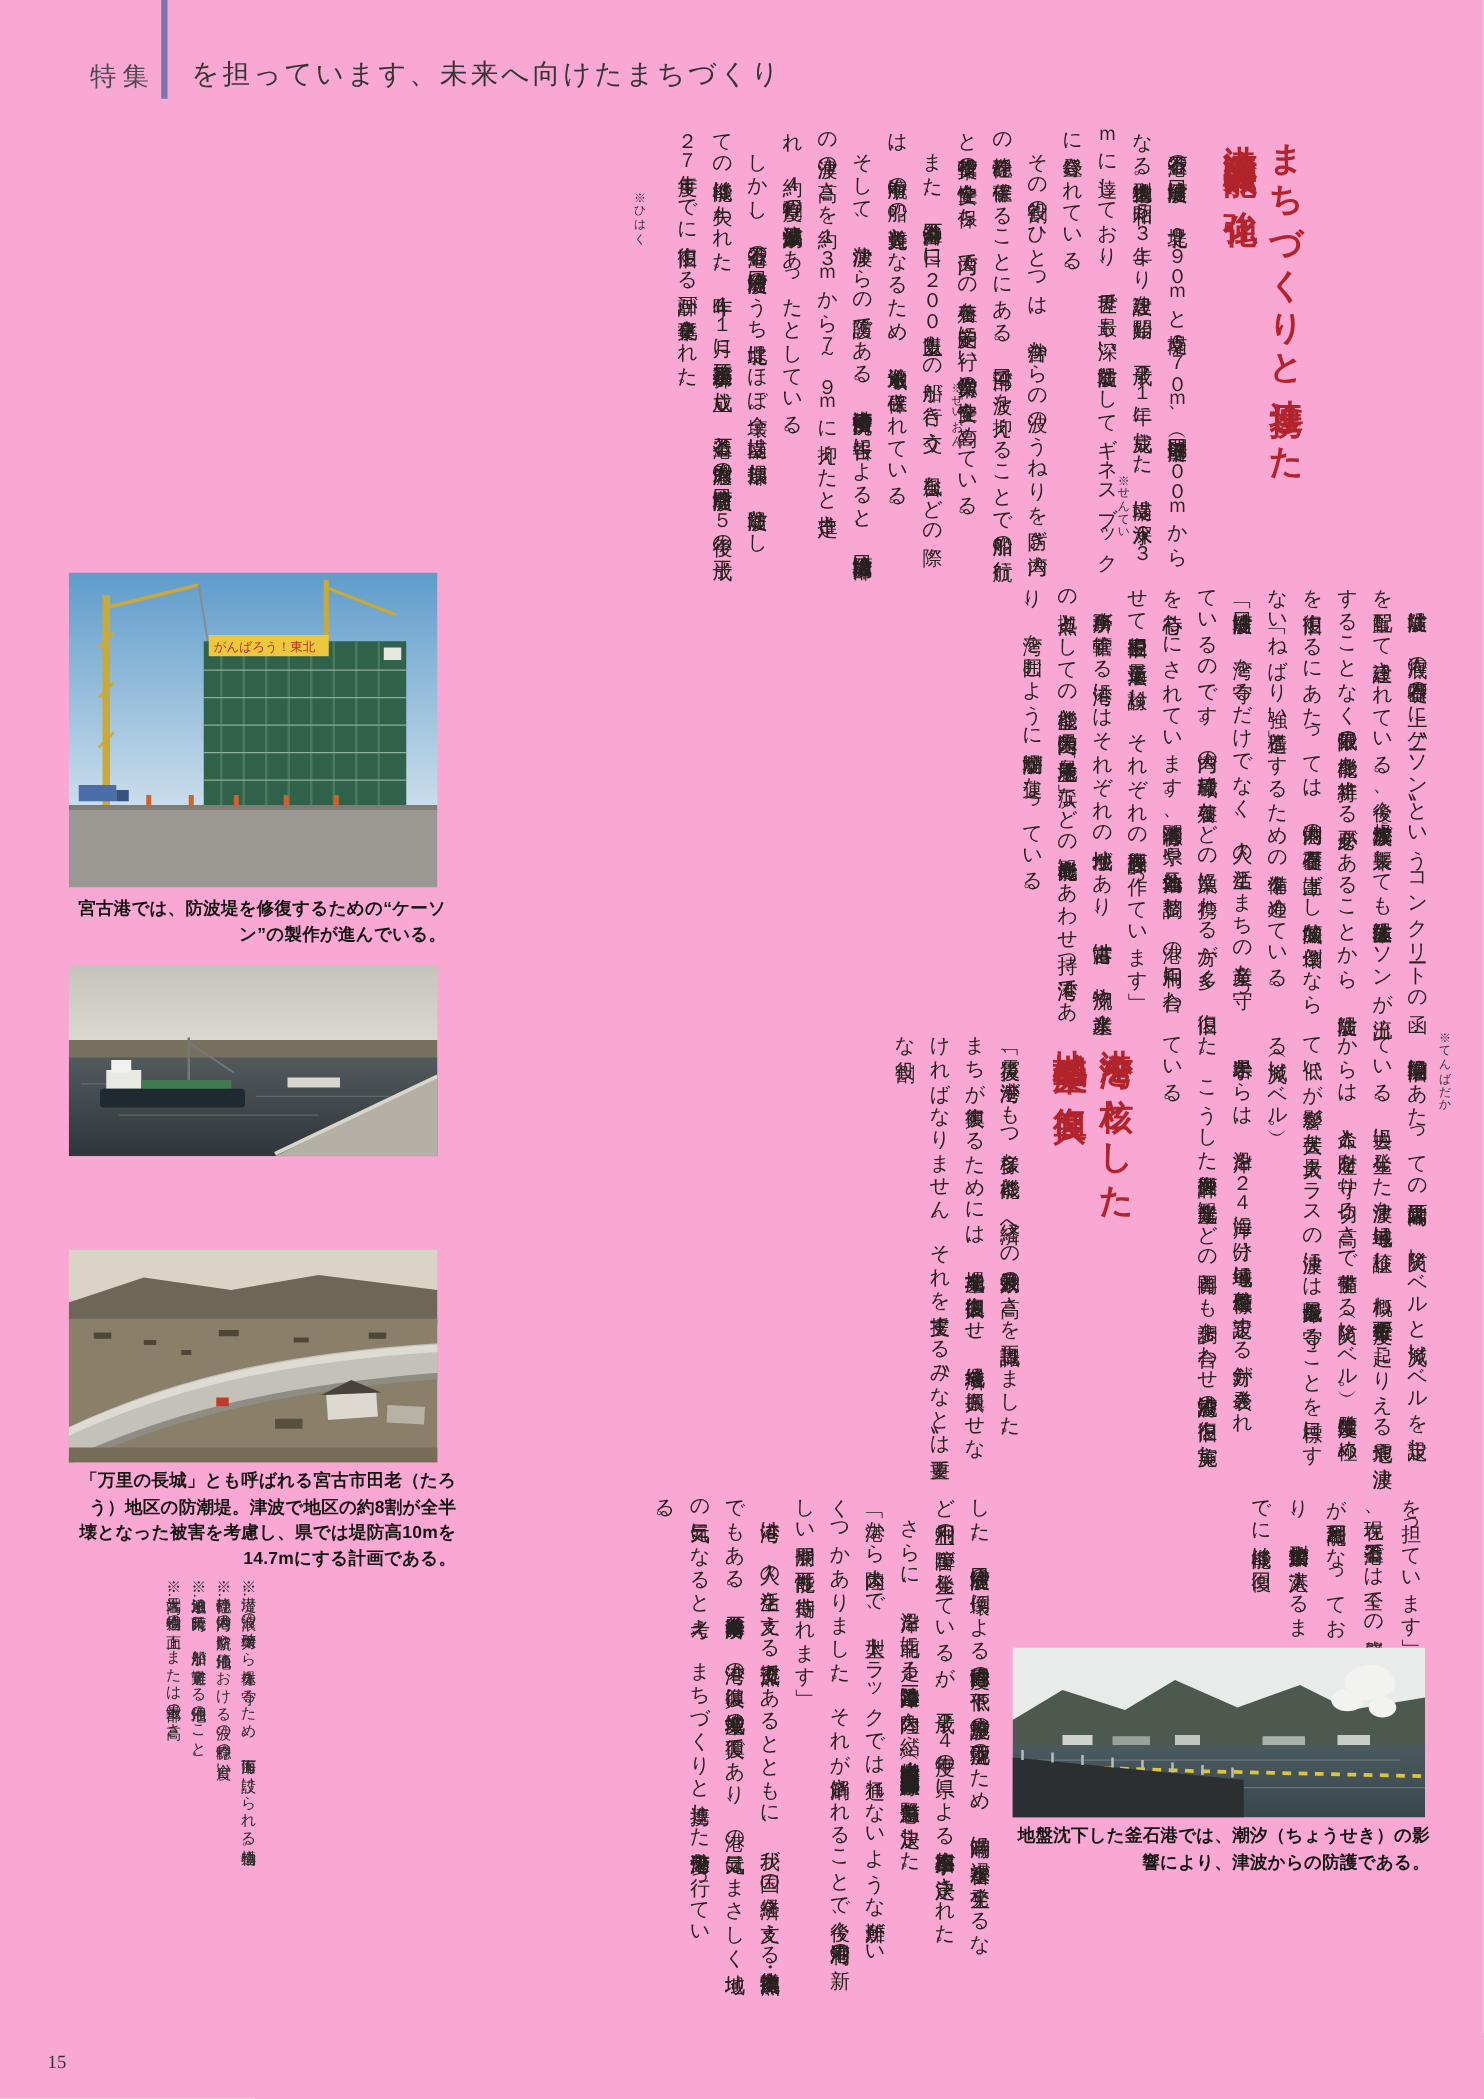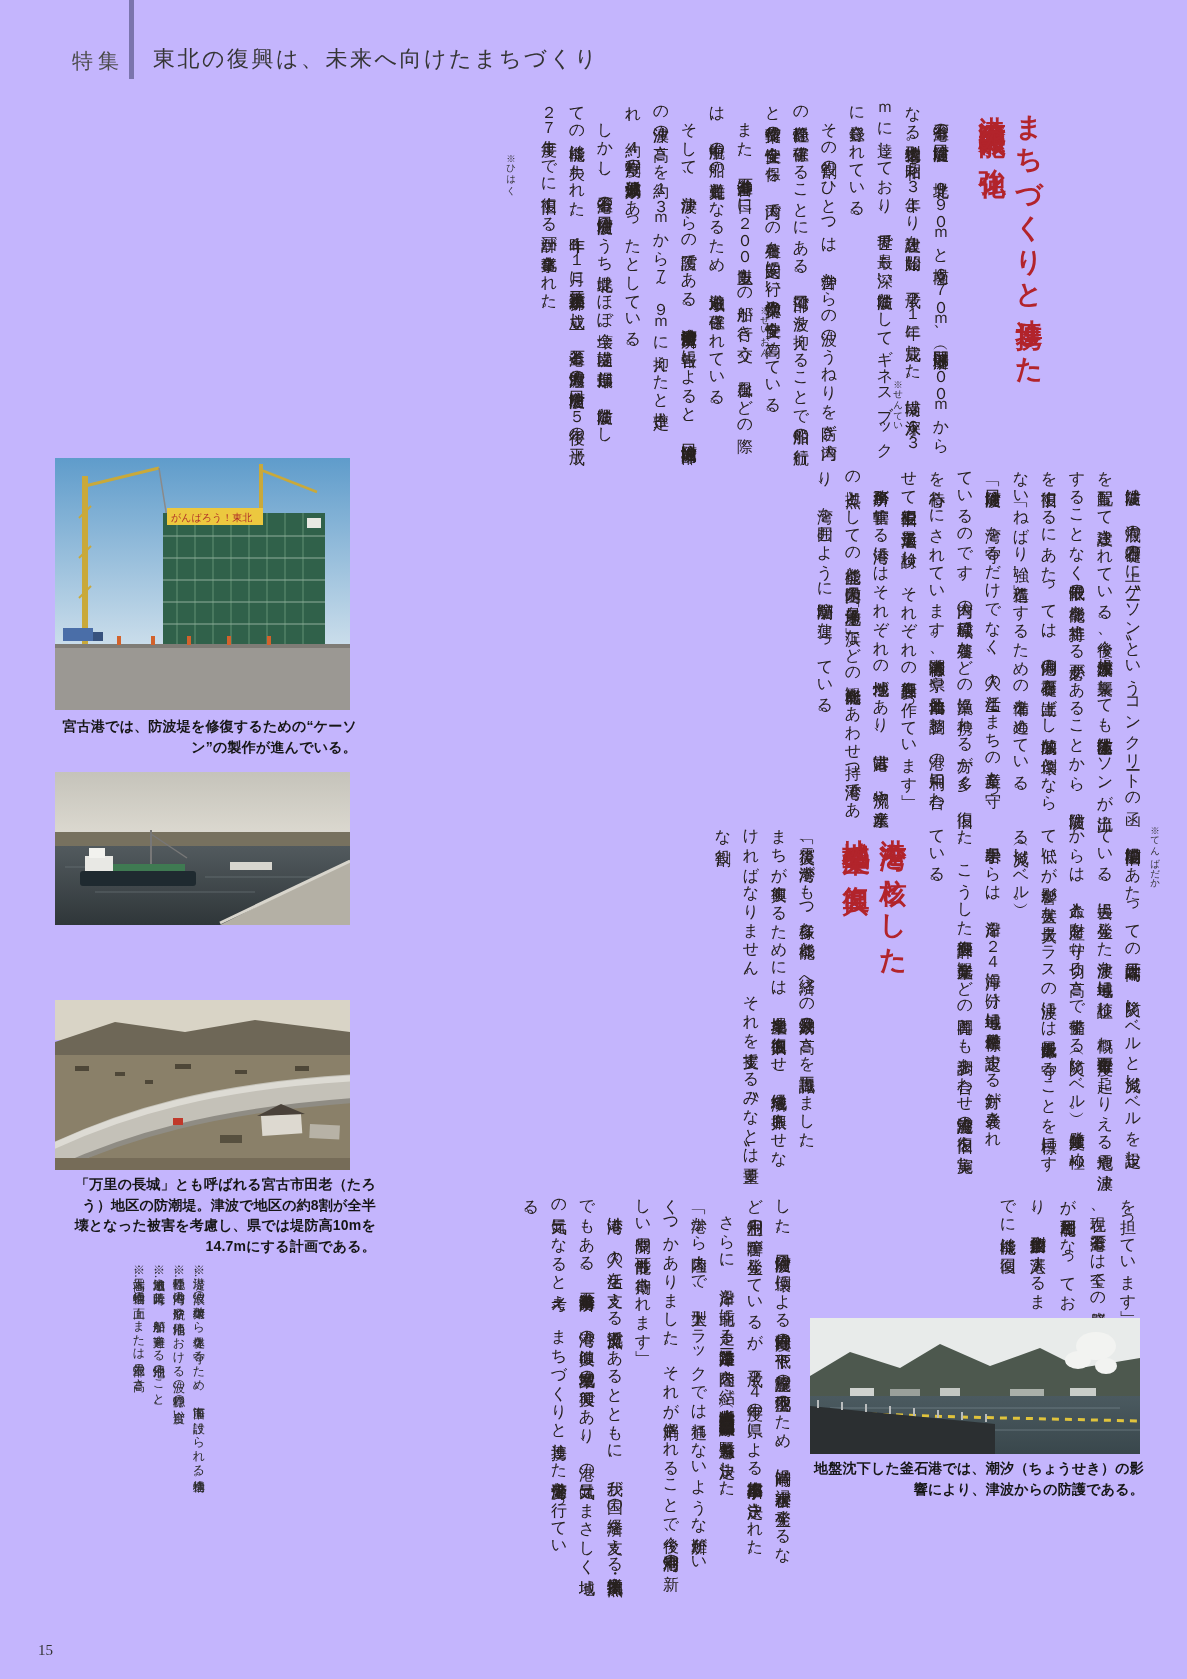--- a/index.html
+++ b/index.html
@@ -1,16 +1,16 @@
 <!DOCTYPE html>
 <html><head>
 <meta charset="utf-8">
 <style>
   html,body{margin:0;padding:0;background:#e8e8e8;}
-  .page{position:relative;width:1187px;height:1679px;background:#c4b5fd;overflow:hidden;
+  .page{position:relative;width:1187px;height:1679px;background:#f9a8d4;overflow:hidden;
         font-family:"Liberation Serif","DejaVu Serif",serif;color:#241f1e;}
   
   .feature-label{position:absolute;left:72px;top:47px;font-family:"Liberation Sans","DejaVu Sans",sans-serif;
                  font-size:21px;letter-spacing:5px;color:#4b4b4b;}
   .header-bar{position:absolute;left:129px;top:0;width:5px;height:79px;background:#7b74ad;}
   .header-title{position:absolute;left:153px;top:44px;font-family:"Liberation Sans","DejaVu Sans",sans-serif;
                 font-size:22px;letter-spacing:2.5px;color:#353535;font-weight:normal;margin:0;}
   
   .vblock{position:absolute;writing-mode:vertical-rl;text-orientation:mixed;}
   .vbody{font-size:16px;line-height:28px;letter-spacing:0.5px;white-space:pre-line;color:#27211f;}
@@ -38,21 +38,21 @@
            font-size:14px;line-height:20.5px;color:#161616;font-weight:bold;letter-spacing:0.2px;text-align:right;}
   .page-number{position:absolute;left:38px;top:1642px;font-size:15px;color:#333;}
 </style>
 </head>
 <body>
 
 <div class="page">
 
   <span class="feature-label">特集</span>
   <div class="header-bar"></div>
-  <h1 class="header-title">東北の復興は、未来へ向けたまちづくり</h1>
+  <h1 class="header-title">を担っています、未来へ向けたまちづくり</h1>
 
   <section class="vblock" id="top-block">
     <div class="headline">
       <div>まちづくりと連携した</div>
       <div>港湾防災機能の強化</div>
     </div>
     <div class="vbody">　釜石港の湾口防波堤は、北堤９９０ｍと南堤６７０ｍ、開口部（潜堤）３００ｍからなる大型構造物。昭和５３年より建設を開始し、平成２１年に完成した。南堤は水深６３ｍに達しており、世界で最も深い防波堤としてギネスブックに登録されている。
 　その役割のひとつは、沖合からの波のうねりを防ぎ湾内の静穏性を確保することにある。湾口部で波を抑えることで船舶の航行と荷役作業の安全性を保ち、湾内での養殖を安定的に行い漁労作業の安全性を高めている。
 　また、釜石港沖合は日に２００隻以上もの船が行き交う。台風などの際は、航海中の船の避難先となるため、避泊水域も確保されている。
 　そして、津波からの防護である。港湾空港技術研究所の報告によると、湾口防波堤内沿岸部の津波の高さを約１３ｍから７～９ｍに抑えたと推定され、約４割程度の津波低減効果があったとしている。
@@ -221,21 +221,21 @@
 
       <g>
         <rect x="206" y="116" width="40" height="20" fill="#ddd9d0" transform="rotate(-4 206 116)"></rect>
         <polygon points="202,116 226,104 250,114" fill="#4a423a"></polygon>
         <rect x="255" y="124" width="30" height="14" fill="#b7b2a6" transform="rotate(3 255 124)"></rect>
         <rect x="165" y="135" width="22" height="8" fill="#57503f"></rect>
       </g>
       <rect x="0" y="158" width="295" height="12" fill="#766c58"></rect>
     </svg>
   </figure>
-  <figcaption class="caption" style="left:74px;top:1174px;width:302px;">「万里の長城」とも呼ばれる宮古市田老（たろう）地区の防潮堤。津波で地区の約8割が全半壊となった被害を考慮し、県では堤防高10mを14.7mにする計画である。</figcaption>
+  <figcaption class="caption" style="left:63px;top:1174px;width:302px;">「万里の長城」とも呼ばれる宮古市田老（たろう）地区の防潮堤。津波で地区の約8割が全半壊となった被害を考慮し、県では堤防高10mを14.7mにする計画である。</figcaption>
 
   <figure style="left:810px;top:1318px;">
     <svg width="330" height="136" viewBox="0 0 330 136">
       <defs>
         <linearGradient id="sea4" x1="0" y1="0" x2="0" y2="1">
           <stop offset="0" stop-color="#4b5a60"></stop>
             <stop offset="1" stop-color="#39474c"></stop>
         </linearGradient>
       </defs>
       <rect x="0" y="0" width="330" height="78" fill="#e8ebea"></rect>

